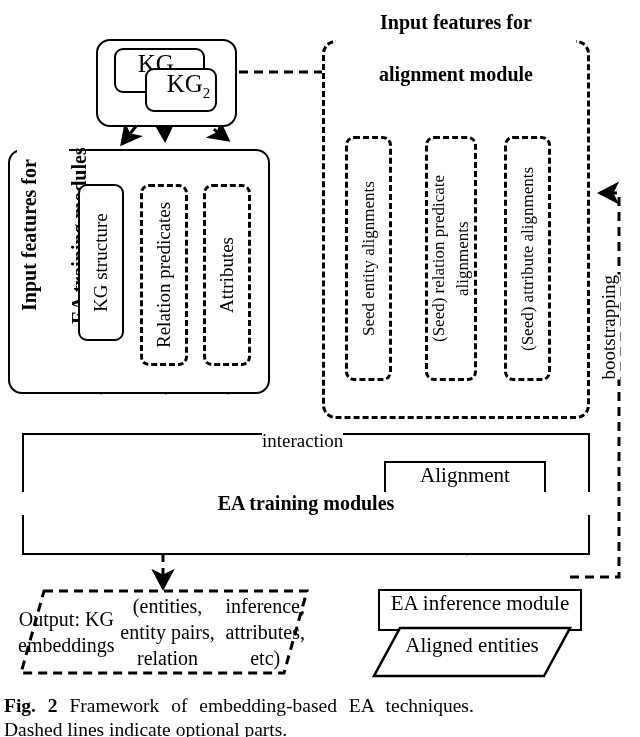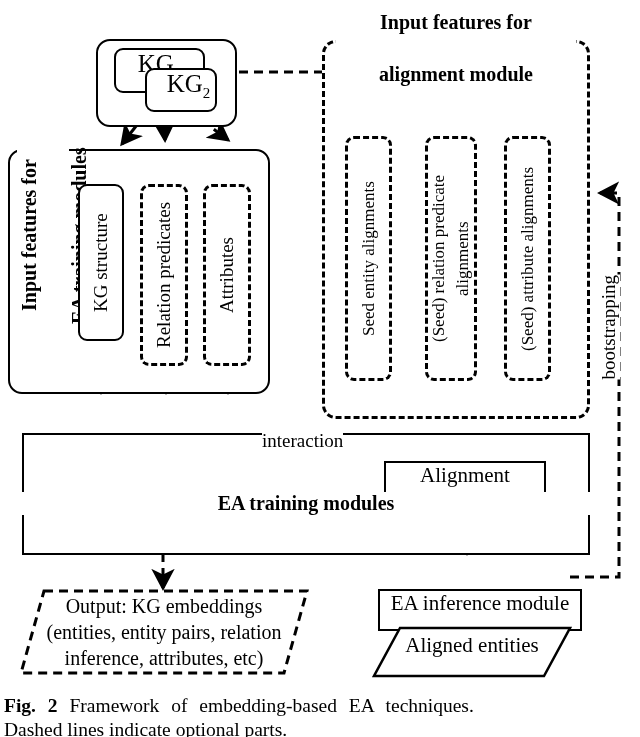--- a/index.html
+++ b/index.html
@@ -156,21 +156,21 @@
     </svg>
     <div class="inner" style="font-size:21px;">
       <span>Aligned entities</span>
     </div>
   </div>
 
   <div class="para" style="left:18px;top:588px;width:292px;height:88px;">
     <svg width="292" height="88" viewBox="0 0 292 88">
       <polygon points="26,3 289,3 266,85 3,85" fill="#fff" stroke="#000" stroke-width="3" stroke-dasharray="9,6"></polygon>
     </svg>
-    <div class="inner" style="font-size:20px;line-height:26px;flex-direction:column;">
+    <div class="inner" style="font-size:20px;line-height:26px;flex-direction:row;">
       <span>Output: KG embeddings</span>
       <span>(entities, entity pairs, relation</span>
       <span>inference, attributes, etc)</span>
     </div>
   </div>
 
   <div id="caption">
     <div id="cap1">
       <span class="fig">Fig. 2</span>
       <span>Framework of embedding-based EA techniques.</span>

